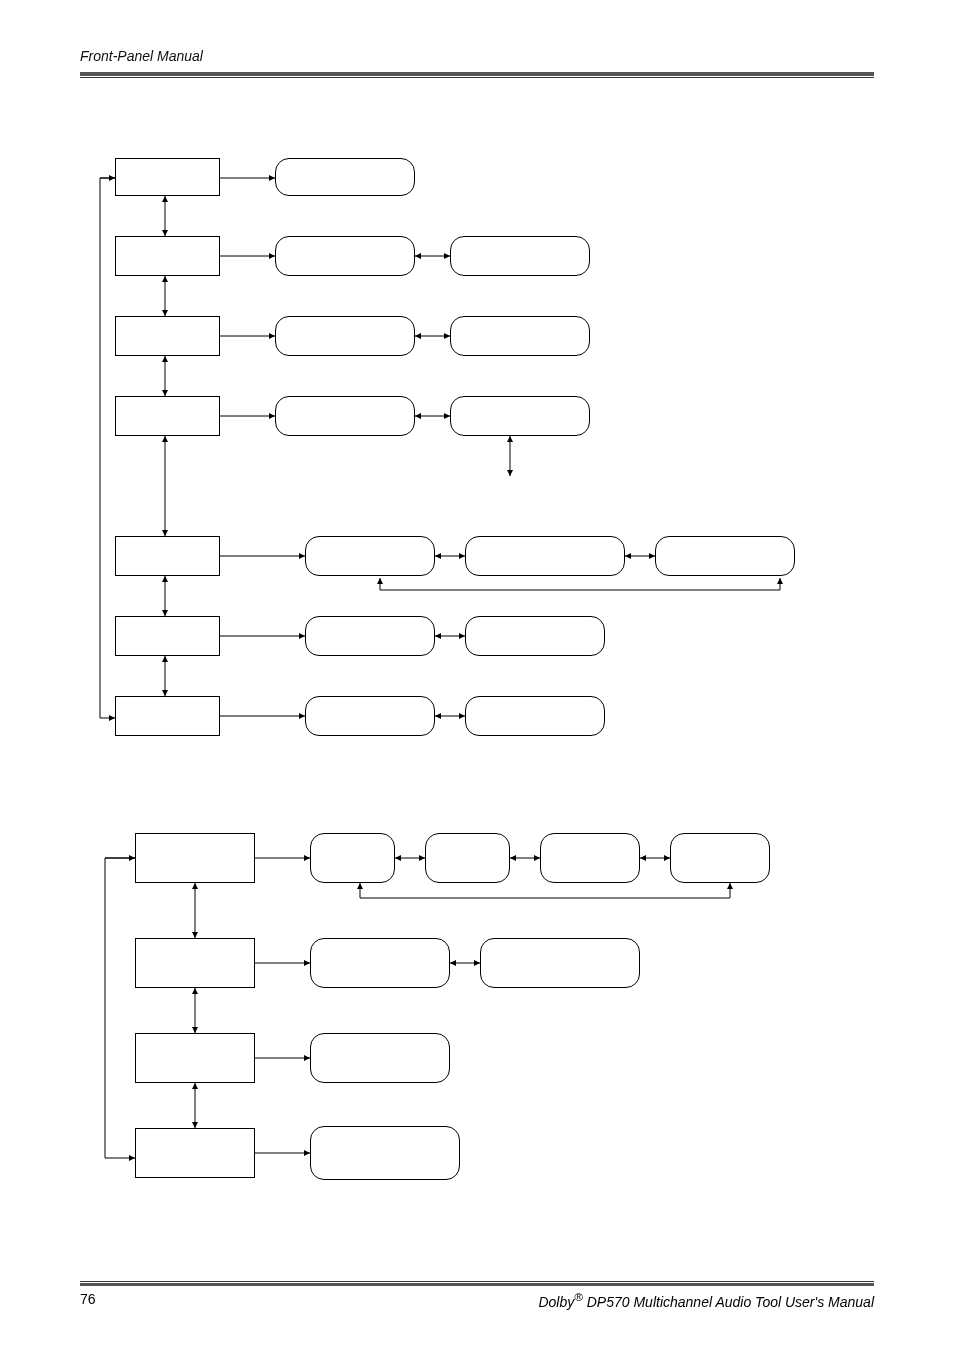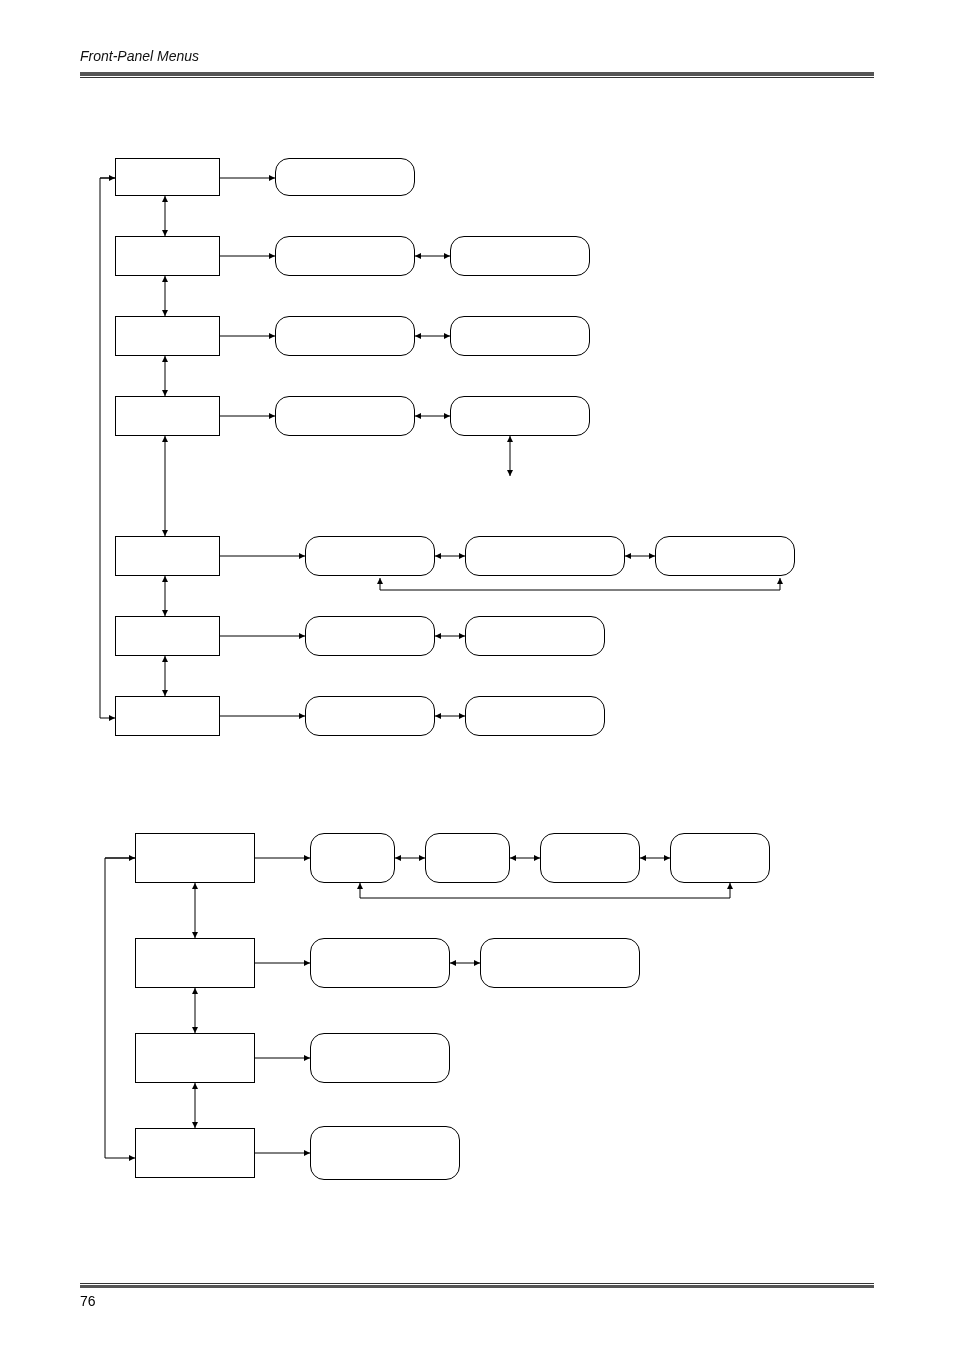--- a/index.html
+++ b/index.html
@@ -57,21 +57,21 @@
   }
   .footer .title {
     float: right;
     font-style: italic;
     font-size: 14px;
   }
 </style>
 </head>
 <body>
 
-<div class="header">Front-Panel Menus</div>
+<div class="header">Front-Panel Manual</div>
 <div class="rule-thick"></div>
 <div class="rule-thin"></div>
 
 <div class="diagram">
   <svg class="lines" viewBox="0 0 794 1050">
     <defs>
       <marker id="ah" markerWidth="8" markerHeight="8" refX="6" refY="3" orient="auto">
         <path d="M0,0 L6,3 L0,6 Z" fill="#000"></path>
       </marker>
       <marker id="ahb" markerWidth="8" markerHeight="8" refX="0" refY="3" orient="auto">
@@ -186,14 +186,17 @@
 
   <div class="box" style="left:55px;  top:990px; width:120px; height:50px;"></div>
   <div class="rbox" style="left:230px; top:988px; width:150px; height:54px;"></div>
 </div>
 
 <div class="footer">
   <div class="rule-thin"></div>
   <div class="rule-thick" style="height:3px;margin-top:1px;"></div>
   <div style="margin-top:4px;">
     <span class="num">76</span>
+    <span class="title">
+      <span>Dolby</span><sup>®</sup><span> DP570 Multichannel Audio Tool User's Manual</span>
+    </span>
   </div>
 </div>
 
 </body></html>

